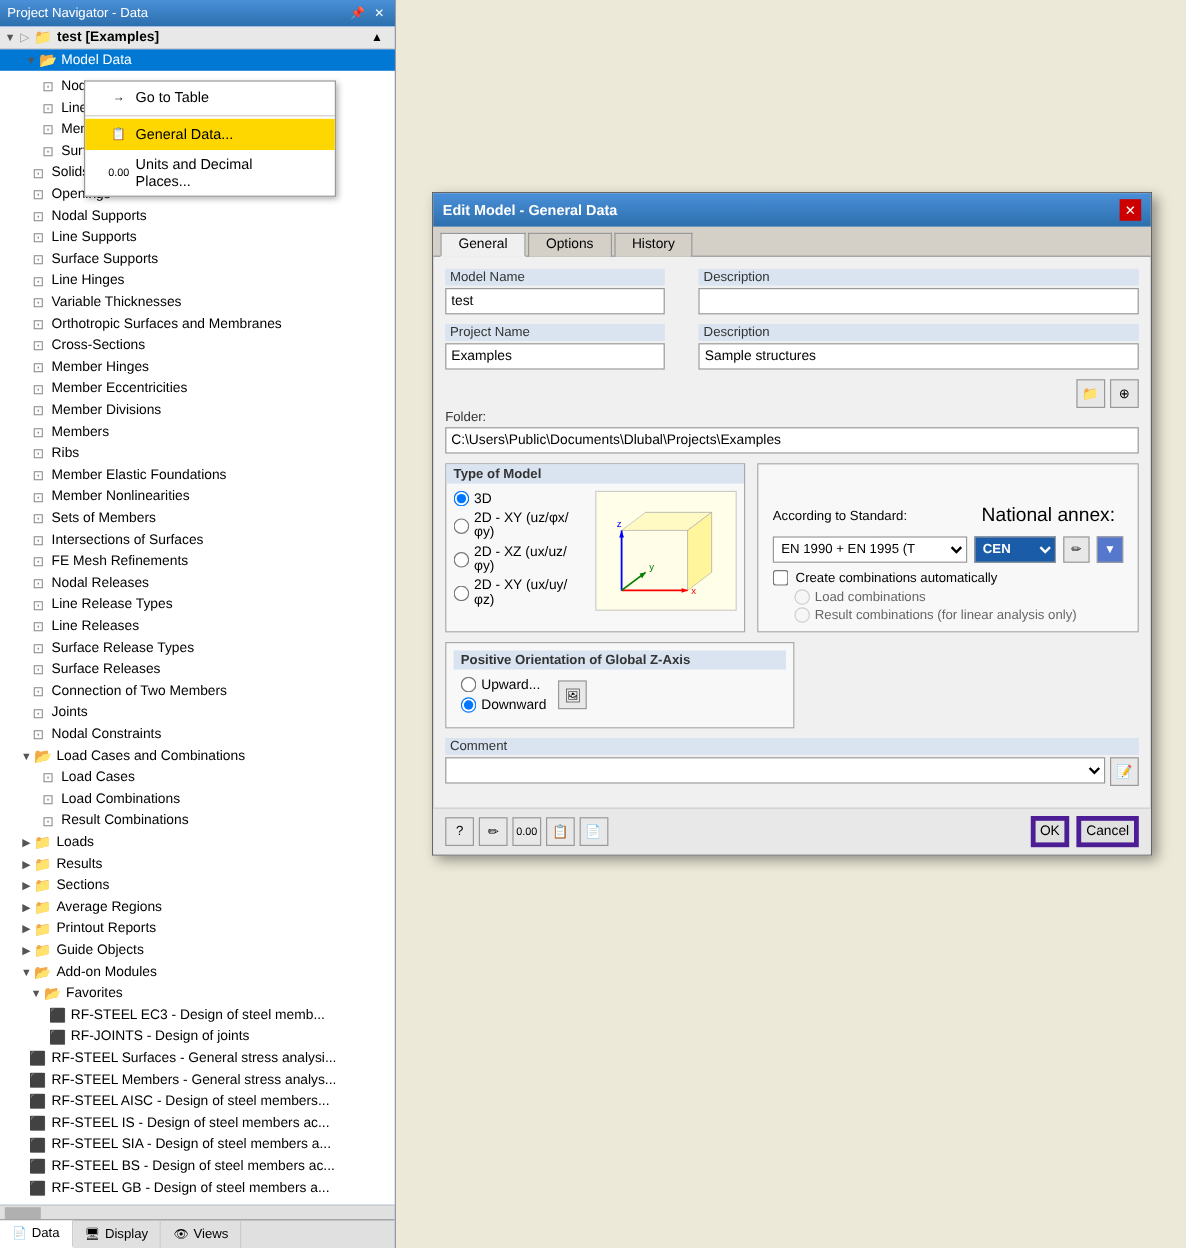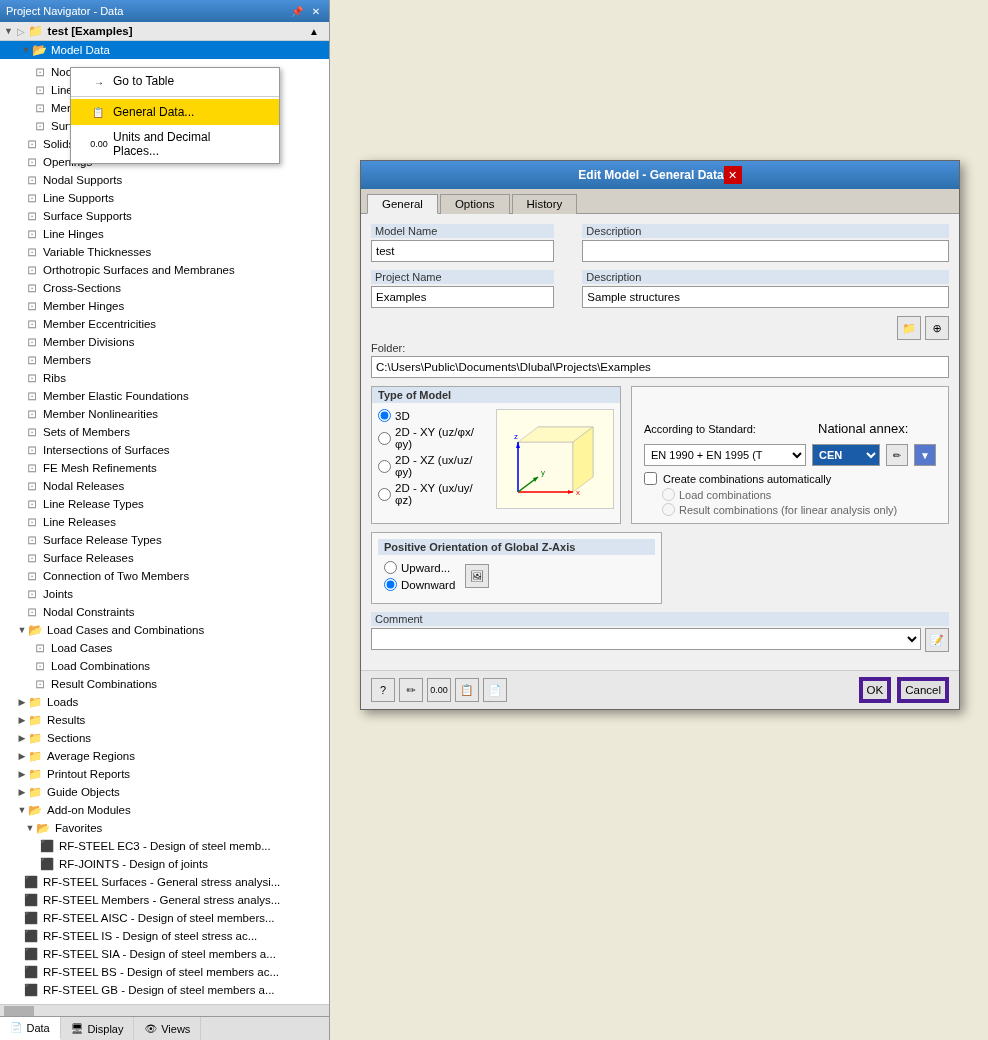--- a/index.html
+++ b/index.html
@@ -173,21 +173,21 @@
       background: #f0f0f0;
       border: 1px solid #666;
       box-shadow: 4px 4px 10px rgba(0,0,0,0.4);
     }
 
     .dialog-titlebar {
       background: linear-gradient(to bottom, #4a90d9, #2c6fad);
       color: white;
       padding: 5px 8px;
       display: flex;
-      justify-content: center;
+      justify-content: space-between;
       align-items: center;
       font-size: 12px;
       font-weight: bold;
     }
 
     .dialog-close-btn {
       background: #c00;
       color: white;
       border: none;
       width: 18px;
@@ -744,21 +744,21 @@
       <span>RF-STEEL Members - General stress analys...</span>
     </div>
     <div class="tree-node">
       <span style="width:20px; display:inline-block;"></span>
       <span class="tree-icon" style="color:#4a8;">⬛</span>
       <span>RF-STEEL AISC - Design of steel members...</span>
     </div>
     <div class="tree-node">
       <span style="width:20px; display:inline-block;"></span>
       <span class="tree-icon" style="color:#4a8;">⬛</span>
-      <span>RF-STEEL IS - Design of steel stress ac...</span>
+      <span>RF-STEEL IS - Design of steel members ac...</span>
     </div>
     <div class="tree-node">
       <span style="width:20px; display:inline-block;"></span>
       <span class="tree-icon" style="color:#4a8;">⬛</span>
       <span>RF-STEEL SIA - Design of steel members a...</span>
     </div>
     <div class="tree-node">
       <span style="width:20px; display:inline-block;"></span>
       <span class="tree-icon" style="color:#4a8;">⬛</span>
       <span>RF-STEEL BS - Design of steel members ac...</span>
@@ -899,21 +899,21 @@
                 </svg>
               </div>
             </div>
           </div>
         </div>
 
         <div class="classification-box">
           <div style="padding:6px;margin-top:24px;">
             <div class="standard-row">
               <span class="standard-label">According to Standard:</span>
-              <span style="font-size:13px; min-width:70px;padding-left:48px;">National annex:</span>
+              <span style="font-size:16px; min-width:70px;padding-left:48px;">National annex:</span>
             </div>
             <div class="standard-row">
               <select class="standard-select">
                 <option>EN 1990 + EN 1995 (T</option>
               </select>
               <select class="annex-select" style="background:#1a5ca8; color:white; font-weight:bold;">
                 <option>CEN</option>
               </select>
               <button class="icon-btn" style="width:22px; height:22px; font-size:10px;">✏</button>
               <button class="icon-btn" style="width:22px; height:22px; font-size:10px; background:#5577cc; color:white;">▼</button>

